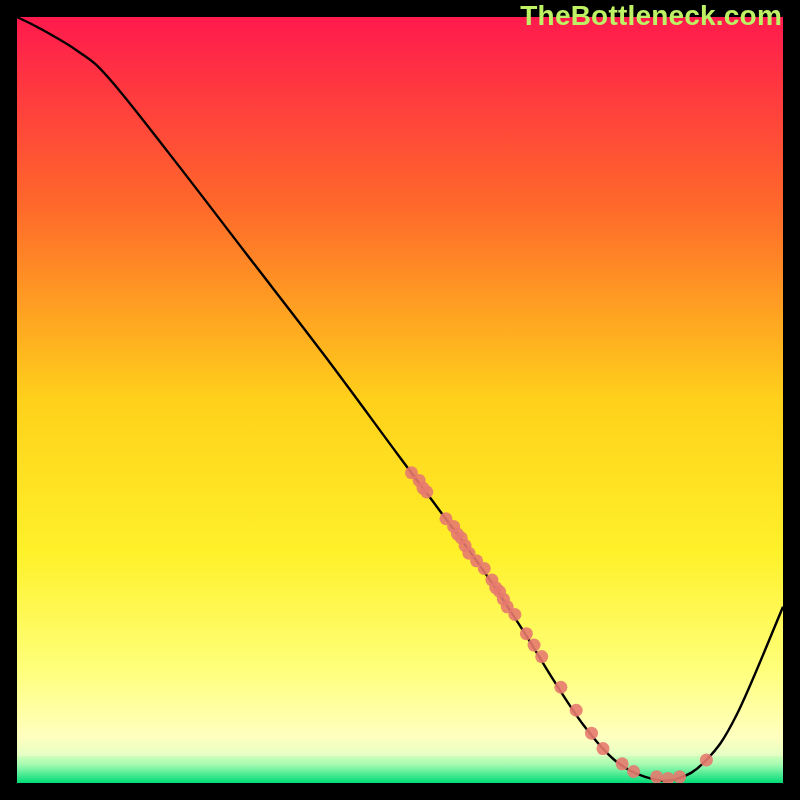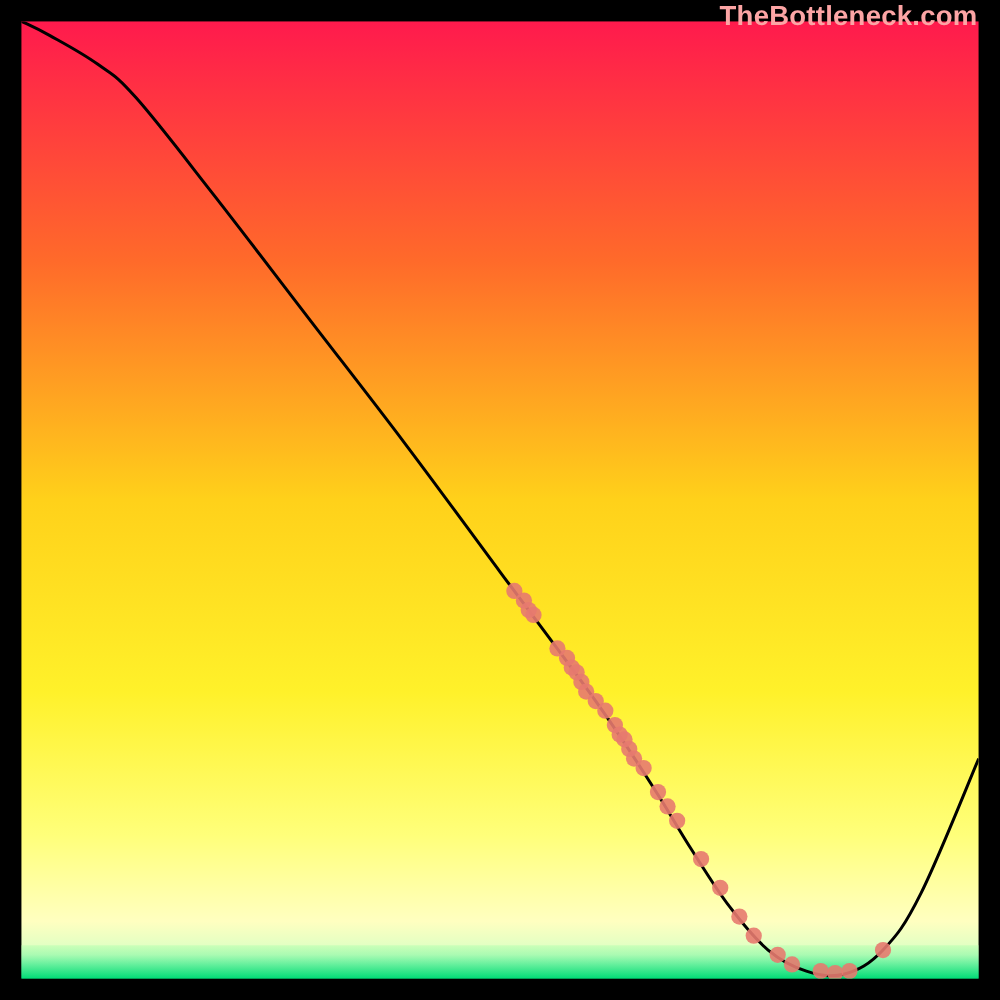--- a/index.html
+++ b/index.html
@@ -15,23 +15,23 @@
     left: 17px;
     top: 17px;
     width: 766px;
     height: 766px;
   }
   .watermark {
     position: absolute;
     top: 0px;
     right: 18px;
     font-family: Arial, Helvetica, sans-serif;
-    font-size: 22px;
+    font-size: 28px;
     font-weight: bold;
-    color: #fca5a5;
+    color: #bef264;
     letter-spacing: 0.2px;
   }
   svg {
     display: block;
   }
 </style>
 </head>
 <body>
 
 <div class="plot-area">

